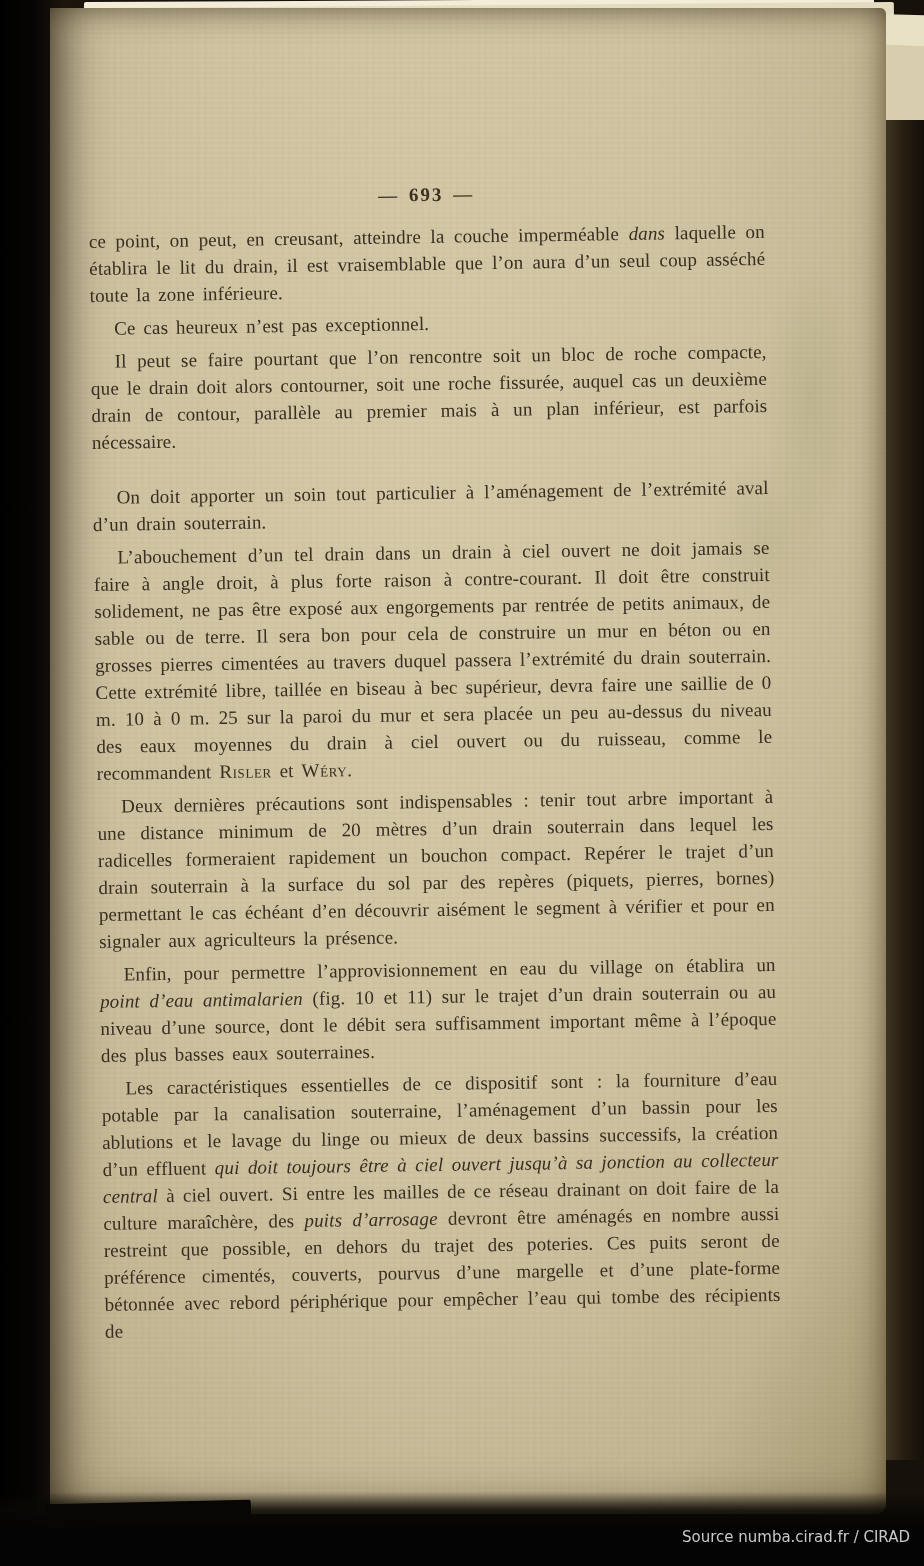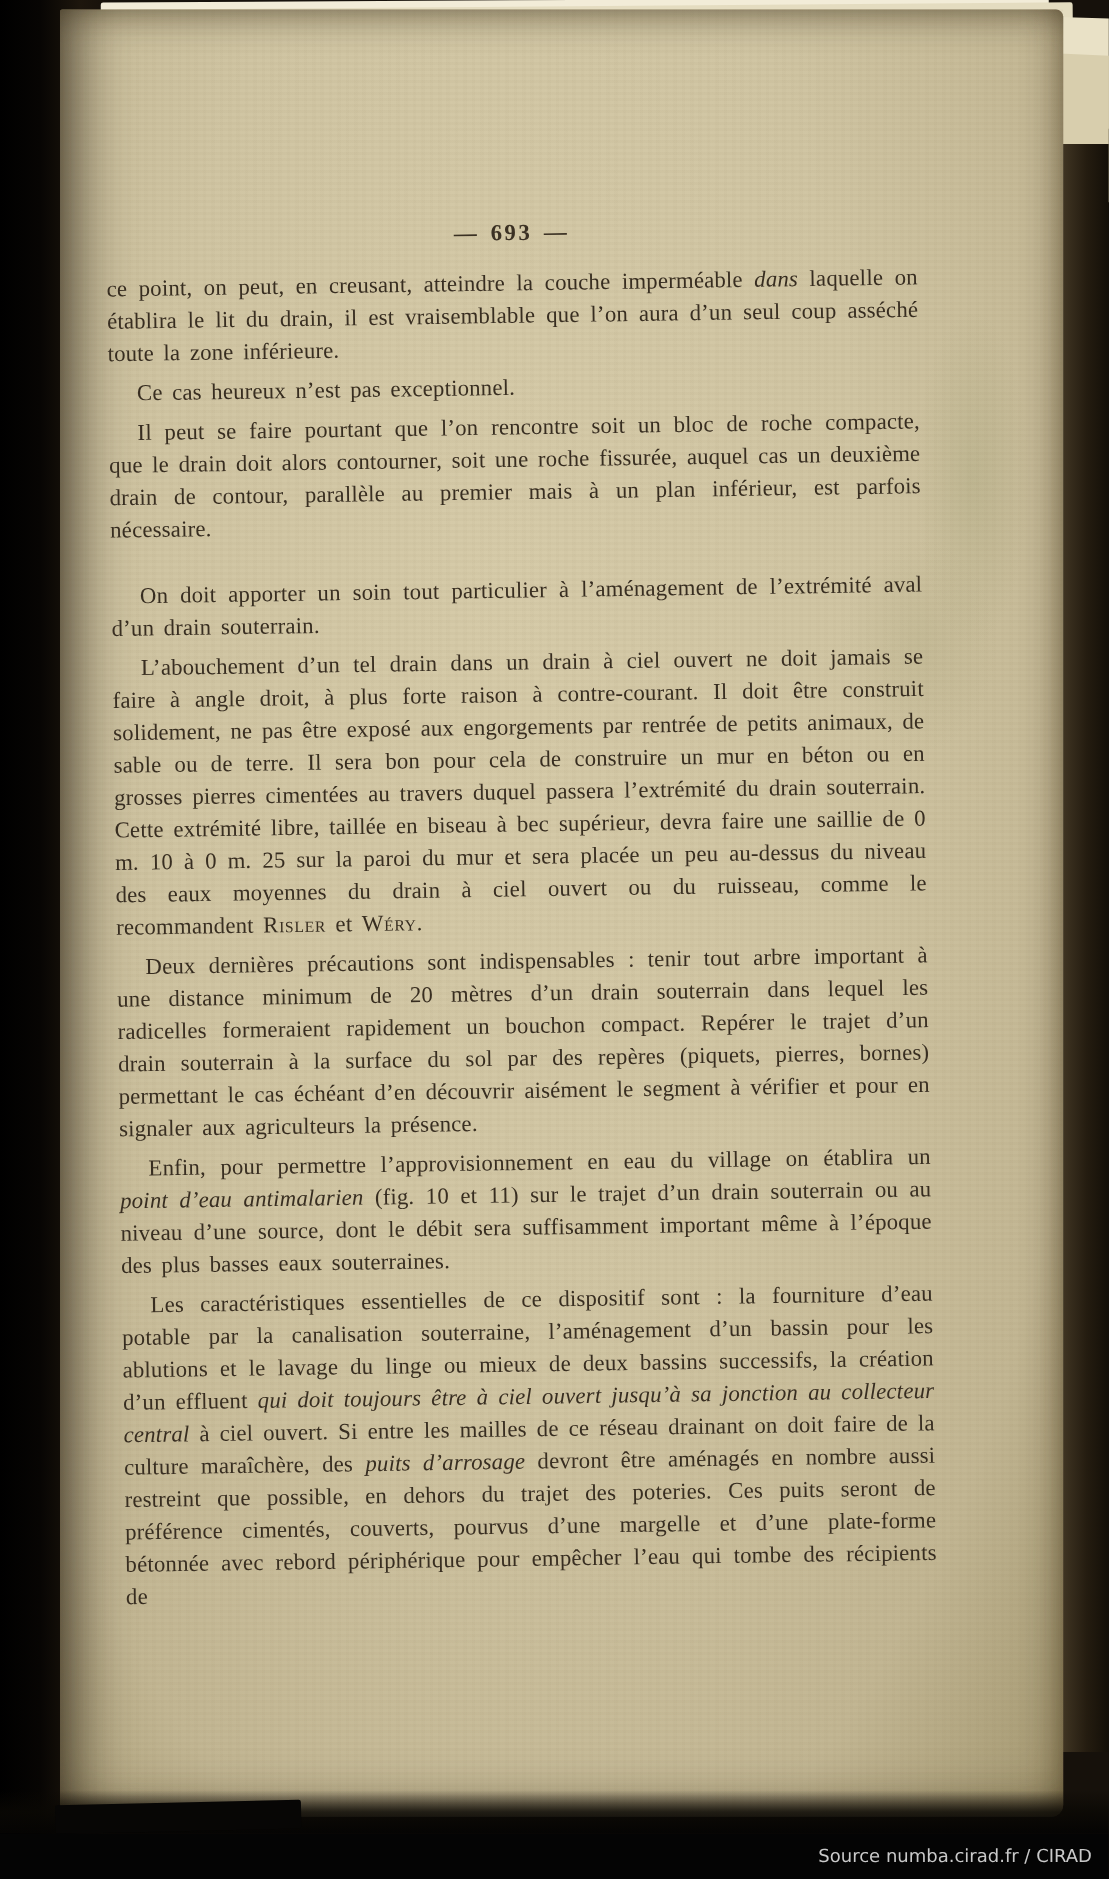--- a/index.html
+++ b/index.html
@@ -81,21 +81,21 @@
   }
   .bottom-wedge {
     position: absolute; left: 46px; bottom: 40px; width: 205px; height: 24px;
     background: #070605; transform: rotate(-1.3deg); border-radius: 2px;
   }
 
   
   .footer-bar {
     position: absolute; left: 0; bottom: 0; width: 924px; height: 38px;
     background: var(--footer-bg, #040404);
-    display: flex; align-items: center; justify-content: flex-end;
+    display: flex; justify-content: flex-end;
     padding-right: 14px;
     font-family: "DejaVu Sans", "Liberation Sans", sans-serif;
     font-size: 15px; color: var(--footer-text, #c9c9c9);
   }
 </style>
 </head>
 <body>
 
 <div class="scene">
   <div class="spine"></div>

